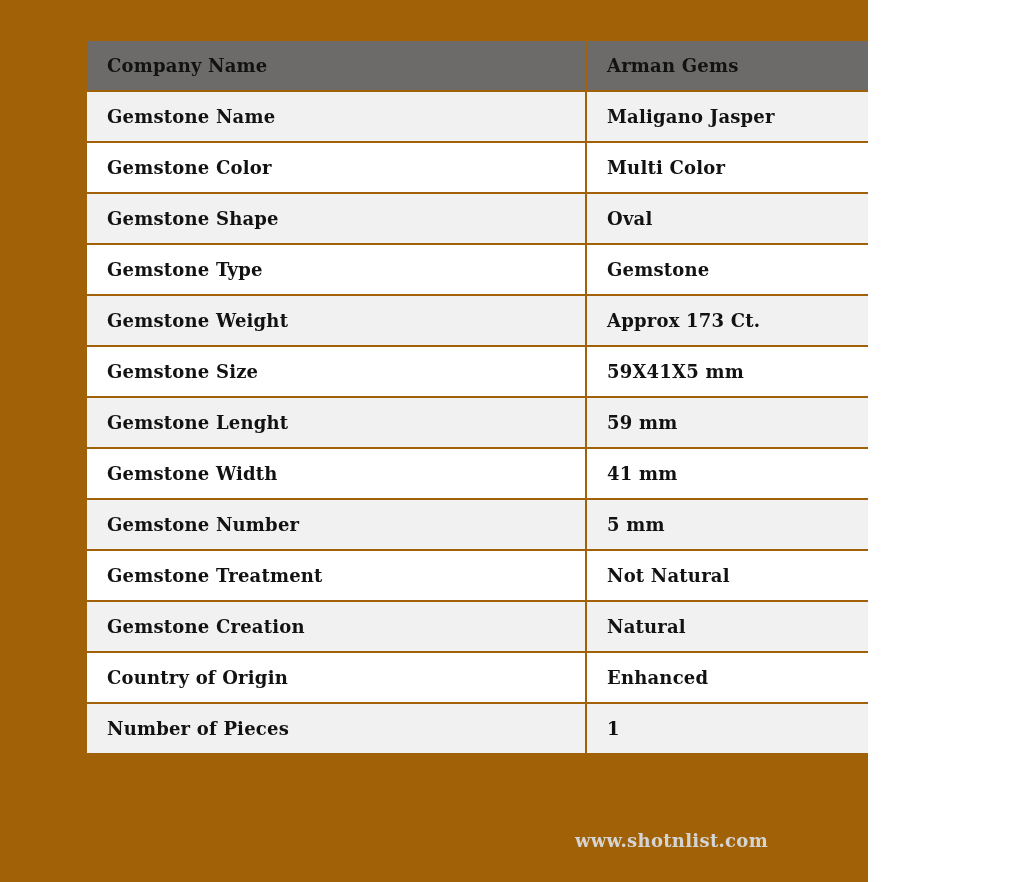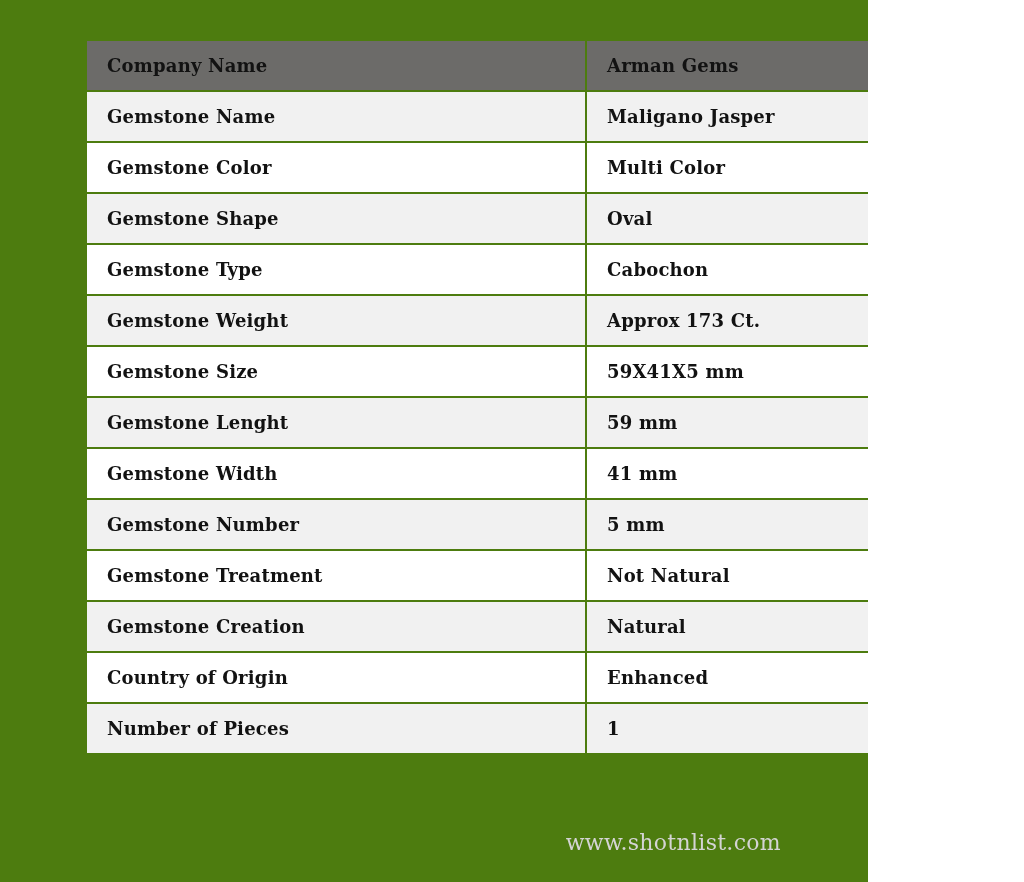--- a/index.html
+++ b/index.html
@@ -4,21 +4,21 @@
 <style>
   * { margin: 0; padding: 0; box-sizing: border-box; }
   html, body {
     width: 1024px; height: 882px;
     background: #ffffff;
     font-family: "DejaVu Serif", serif;
   }
   .page {
     position: relative;
     width: 868px; height: 882px;
-    background: #4d7c0f;
+    background: #a16207;
     overflow: hidden;
   }
   table.spec-table {
     position: absolute;
     left: 85px; top: 39px;
     width: 854px;
     table-layout: fixed;
     border-collapse: separate;
     border-spacing: 2px;
   }
@@ -35,23 +35,23 @@
     overflow: hidden;
     white-space: nowrap;
   }
   col.left-col  { width: 498px; }
   col.right-col { width: auto; }
   thead th { background: #6c6b69; }
   tbody tr:nth-child(odd)  td { background: #f1f1f1; }
   tbody tr:nth-child(even) td { background: #ffffff; }
   .watermark {
     position: absolute;
-    top: 830px; right: 87px;
-    font-size: 22px;
-    font-weight: normal;
+    top: 830px; right: 100px;
+    font-size: 18px;
+    font-weight: bold;
     color: #d4d4d4;
     letter-spacing: 0.3px;
   }
 </style>
 </head>
 <body>
 
 <div class="page">
 
   <table class="spec-table">
@@ -73,21 +73,21 @@
       <tr>
         <td>Gemstone Color</td>
         <td>Multi Color</td>
       </tr>
       <tr>
         <td>Gemstone Shape</td>
         <td>Oval</td>
       </tr>
       <tr>
         <td>Gemstone Type</td>
-        <td>Cabochon</td>
+        <td>Gemstone</td>
       </tr>
       <tr>
         <td>Gemstone Weight</td>
         <td>Approx 173 Ct.</td>
       </tr>
       <tr>
         <td>Gemstone Size</td>
         <td>59X41X5 mm</td>
       </tr>
       <tr>

